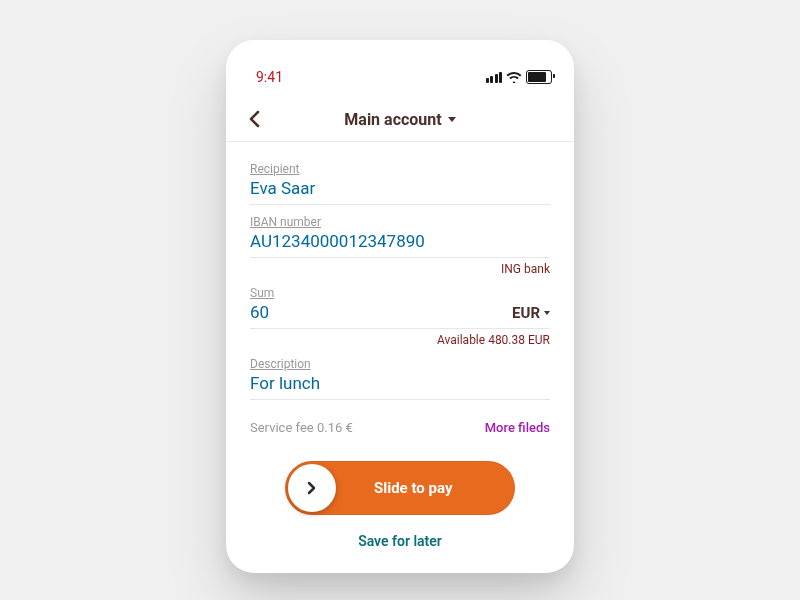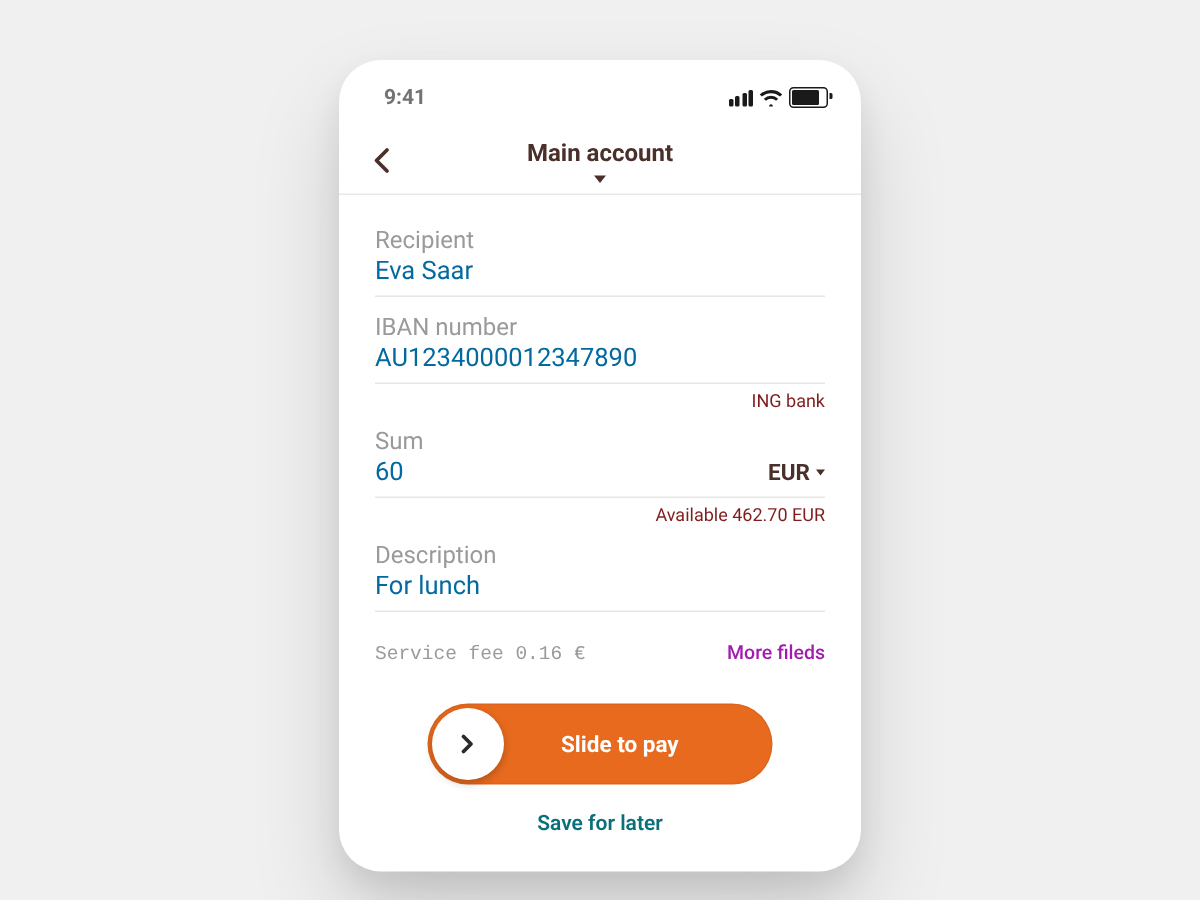--- a/index.html
+++ b/index.html
@@ -1,43 +1,43 @@
 <!DOCTYPE html>
 <html><head>
 <meta charset="utf-8">
 <style>
   html,body{margin:0;padding:0;width:800px;height:600px;background:#f0f0f0;font-family:-apple-system,BlinkMacSystemFont,"Segoe UI",Roboto,Helvetica,Arial,sans-serif;}
   .stage{width:800px;height:600px;display:flex;align-items:flex-start;justify-content:center;}
   .phone{width:348px;margin-top:40px;background:#fff;border-radius:28px;box-shadow:0 30px 60px rgba(0,0,0,0.15),0 10px 20px rgba(0,0,0,0.08);overflow:hidden;}
-  .statusbar{height:40px;display:flex;align-items:center;justify-content:space-between;padding:5px 22px 0 30px;font-size:14px;font-weight:700;color:#737373;}
+  .statusbar{height:40px;display:flex;align-items:center;justify-content:space-between;padding:17px 22px 0 30px;font-size:14px;font-weight:400;color:#b91c1c;}
   .status-right{display:flex;align-items:center;gap:4px;}
   .signal{display:inline-flex;align-items:flex-end;gap:1.5px;}
   .signal span{width:3px;background:#1a1a1a;border-radius:1px;}
   .signal span:nth-child(1){height:5px;}
   .signal span:nth-child(2){height:7px;}
   .signal span:nth-child(3){height:9px;}
   .signal span:nth-child(4){height:11px;}
   .wifi{width:16px;height:12px;}
   .battery{width:24px;height:12px;border:1.5px solid #1a1a1a;border-radius:3px;position:relative;}
   .battery::after{content:"";position:absolute;right:-4px;top:3px;width:2px;height:4px;background:#1a1a1a;border-radius:0 1px 1px 0;}
   .battery-fill{position:absolute;left:1px;top:1px;bottom:1px;width:18px;background:#1a1a1a;border-radius:1px;}
   .header{display:flex;align-items:center;justify-content:center;position:relative;height:44px;border-bottom:1px solid #e8e8e8;}
   .back{position:absolute;left:16px;top:50%;transform:translateY(-50%);cursor:pointer;padding:6px;}
-  .title{font-size:16px;font-weight:700;color:#4a2f2a;display:flex;align-items:center;gap:6px;cursor:pointer;flex-direction:column;}
+  .title{font-size:16px;font-weight:700;color:#4a2f2a;display:flex;align-items:center;gap:6px;cursor:pointer;}
   .caret-down{width:0;height:0;border-left:4px solid transparent;border-right:4px solid transparent;border-top:5px solid #4a2f2a;}
   .body{padding:10px 24px 24px;}
   .field{border-bottom:1px solid #e6e6e6;padding:10px 0 6px;}
-  .label{font-size:16px;color:#9a9a9a;margin-bottom:2px;}
+  .label{font-size:12px;color:#9a9a9a;margin-bottom:2px;text-decoration:underline;}
   .value{font-size:17px;color:#0369a1;font-weight:400;}
   .annot{font-size:12px;color:#7f1d1d;text-align:right;margin-top:4px;}
   .row-currency{display:flex;align-items:baseline;justify-content:space-between;}
   .currency{font-size:15px;font-weight:700;color:#4a2f2a;display:flex;align-items:center;gap:4px;}
   .caret-sm{width:0;height:0;border-left:3px solid transparent;border-right:3px solid transparent;border-top:4px solid #4a2f2a;}
   .fee-row{display:flex;justify-content:space-between;align-items:center;margin-top:20px;font-size:13px;}
-  .fee{color:#9a9a9a;font-family:Liberation Mono, monospace;}
+  .fee{color:#9a9a9a;}
   .more{color:#a21caf;font-weight:500;cursor:pointer;padding-left:16px;}
   .slider-wrap{display:flex;justify-content:center;margin-top:26px;}
   .slider{width:230px;height:54px;background:#e86a1e;border-radius:27px;display:flex;align-items:center;position:relative;box-shadow:inset 0 0 0 1px rgba(0,0,0,0.05);cursor:pointer;gap:16px;}
   .knob{width:48px;height:48px;background:#fff;border-radius:50%;margin-left:3px;display:flex;align-items:center;justify-content:center;box-shadow:0 2px 6px rgba(0,0,0,0.25);}
   .slide-label{color:#fff;font-weight:700;font-size:15px;margin-left:22px;}
   .save{text-align:center;margin-top:18px;color:#0b6f7a;font-weight:600;font-size:14px;cursor:pointer;}
   svg{display:block;}
 </style>
 </head>
 <body>
@@ -91,21 +91,21 @@
       <div class="field">
         <div class="label">Sum</div>
         <div class="row-currency">
           <div class="value">60</div>
           <div class="currency">
             <span>EUR</span>
             <span class="caret-sm"></span>
           </div>
         </div>
       </div>
-      <div class="annot">Available 462.70 EUR</div>
+      <div class="annot">Available 480.38 EUR</div>
 
       <div class="field">
         <div class="label">Description</div>
         <div class="value">For lunch</div>
       </div>
 
       <div class="fee-row">
         <span class="fee">Service fee 0.16 €</span>
         <span class="more">More fileds</span>
       </div>

